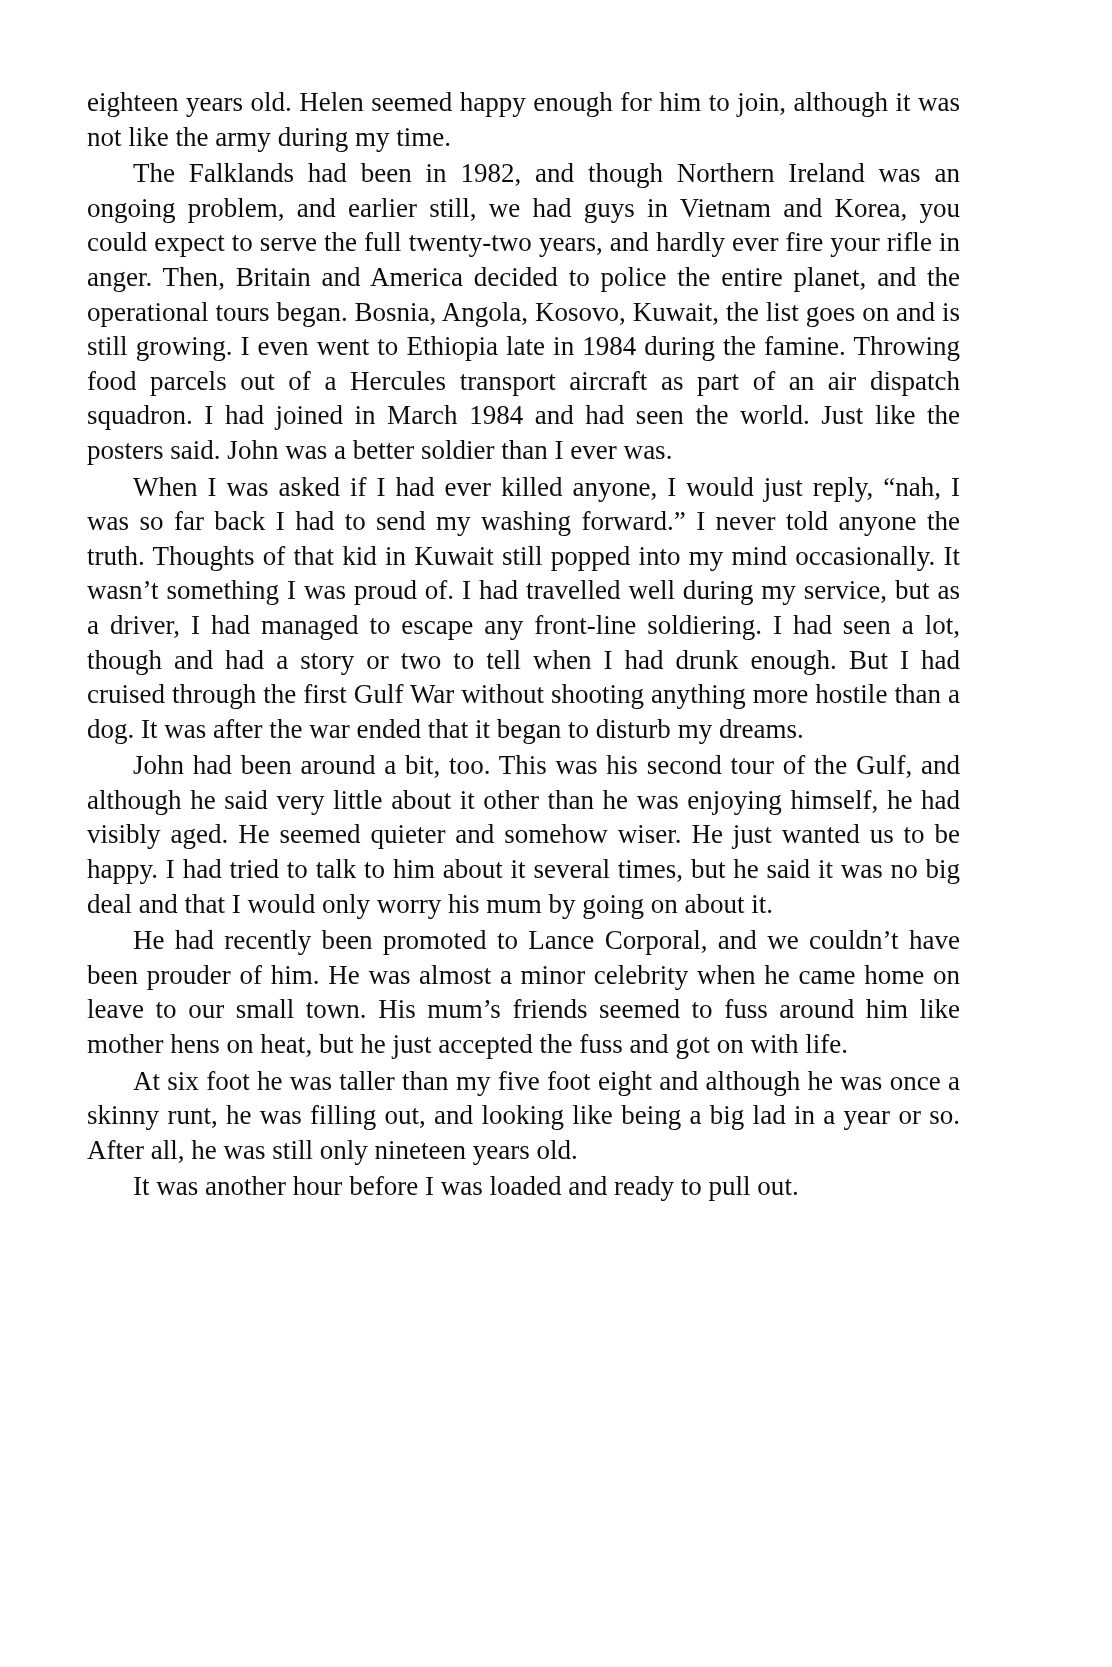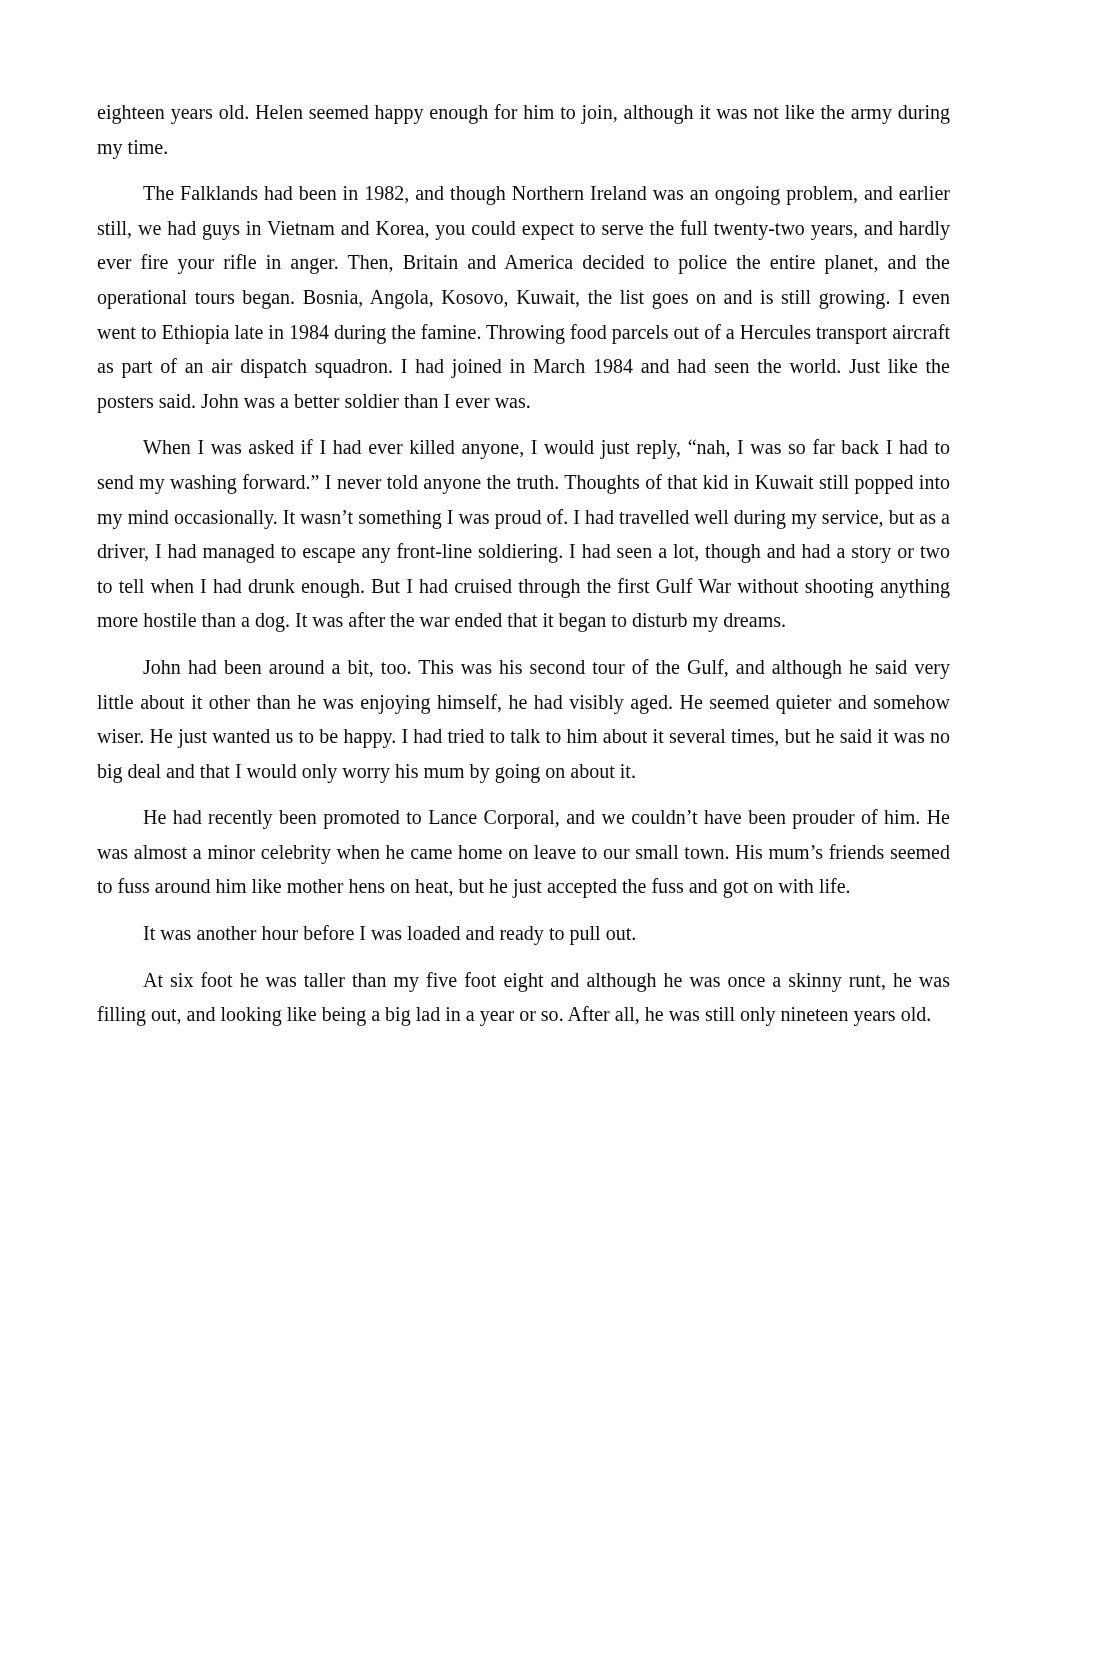--- a/index.html
+++ b/index.html
@@ -20,23 +20,23 @@
     overflow: hidden;
     box-sizing: border-box;
   }
   .text-block {
     position: absolute;
     left: 85px;
     top: 83px;
     width: 877px;
   }
   p.para {
-    margin: 12px;
+    margin: 2px;
     padding: 0;
-    font-size: 20px;
+    font-size: 27px;
     line-height: 34.6px;
     text-align: justify;
     text-justify: inter-word;
     text-indent: 46px;
     hyphens: none;
     -webkit-hyphens: none;
     word-spacing: 0px;
     letter-spacing: 0.01px;
   }
   p.para.no-indent {
@@ -53,18 +53,18 @@
     <p class="para no-indent">eighteen years old. Helen seemed happy enough for him to join, although it was not like the army during my time.</p>
 
     <p class="para">The Falklands had been in 1982, and though Northern Ireland was an ongoing problem, and earlier still, we had guys in Vietnam and Korea, you could expect to serve the full twenty-two years, and hardly ever fire your rifle in anger. Then, Britain and America decided to police the entire planet, and the operational tours began. Bosnia, Angola, Kosovo, Kuwait, the list goes on and is still growing. I even went to Ethiopia late in 1984 during the famine. Throwing food parcels out of a Hercules transport aircraft as part of an air dispatch squadron. I had joined in March 1984 and had seen the world. Just like the posters said. John was a better soldier than I ever was.</p>
 
     <p class="para">When I was asked if I had ever killed anyone, I would just reply, “nah, I was so far back I had to send my washing forward.” I never told anyone the truth. Thoughts of that kid in Kuwait still popped into my mind occasionally. It wasn’t something I was proud of. I had travelled well during my service, but as a driver, I had managed to escape any front-line soldiering. I had seen a lot, though and had a story or two to tell when I had drunk enough. But I had cruised through the first Gulf War without shooting anything more hostile than a dog. It was after the war ended that it began to disturb my dreams.</p>
 
     <p class="para">John had been around a bit, too. This was his second tour of the Gulf, and although he said very little about it other than he was enjoying himself, he had visibly aged. He seemed quieter and somehow wiser. He just wanted us to be happy. I had tried to talk to him about it several times, but he said it was no big deal and that I would only worry his mum by going on about it.</p>
 
     <p class="para">He had recently been promoted to Lance Corporal, and we couldn’t have been prouder of him. He was almost a minor celebrity when he came home on leave to our small town. His mum’s friends seemed to fuss around him like mother hens on heat, but he just accepted the fuss and got on with life.</p>
 
+    <p class="para">At six foot he was taller than my five foot eight and although he was once a skinny runt, he was filling out, and looking like being a big lad in a year or so. After all, he was still only nineteen years old.</p>
+
     <p class="para">It was another hour before I was loaded and ready to pull out.</p>
-
-    <p class="para">At six foot he was taller than my five foot eight and although he was once a skinny runt, he was filling out, and looking like being a big lad in a year or so. After all, he was still only nineteen years old.</p>
 
   </div>
 </div>
 
 </body></html>

